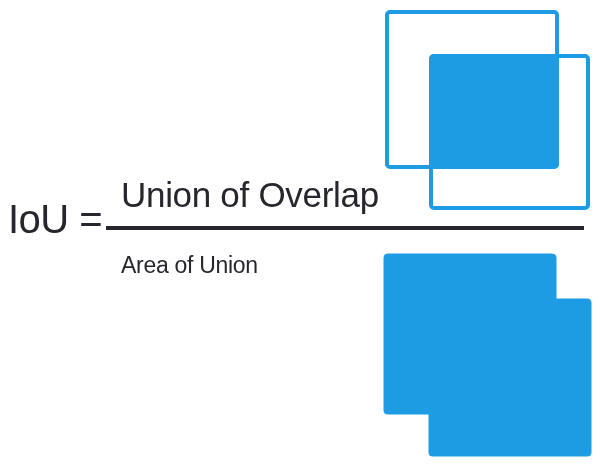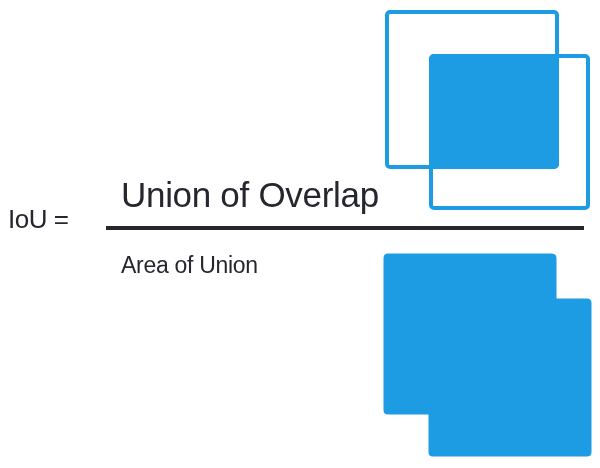--- a/index.html
+++ b/index.html
@@ -24,21 +24,21 @@
     left: 0;
     top: 0;
     width: 600px;
     height: 300px;
   }
 
   #iou-label {
     position: absolute;
     left: 8px;
     top: 199px;
-    font-size: 26px;
+    font-size: 40px;
     line-height: 40px;
     letter-spacing: -0.5px;
     color: #26262e;
     white-space: nowrap;
   }
 
   #numerator {
     position: absolute;
     left: 121px;
     top: 174px;

